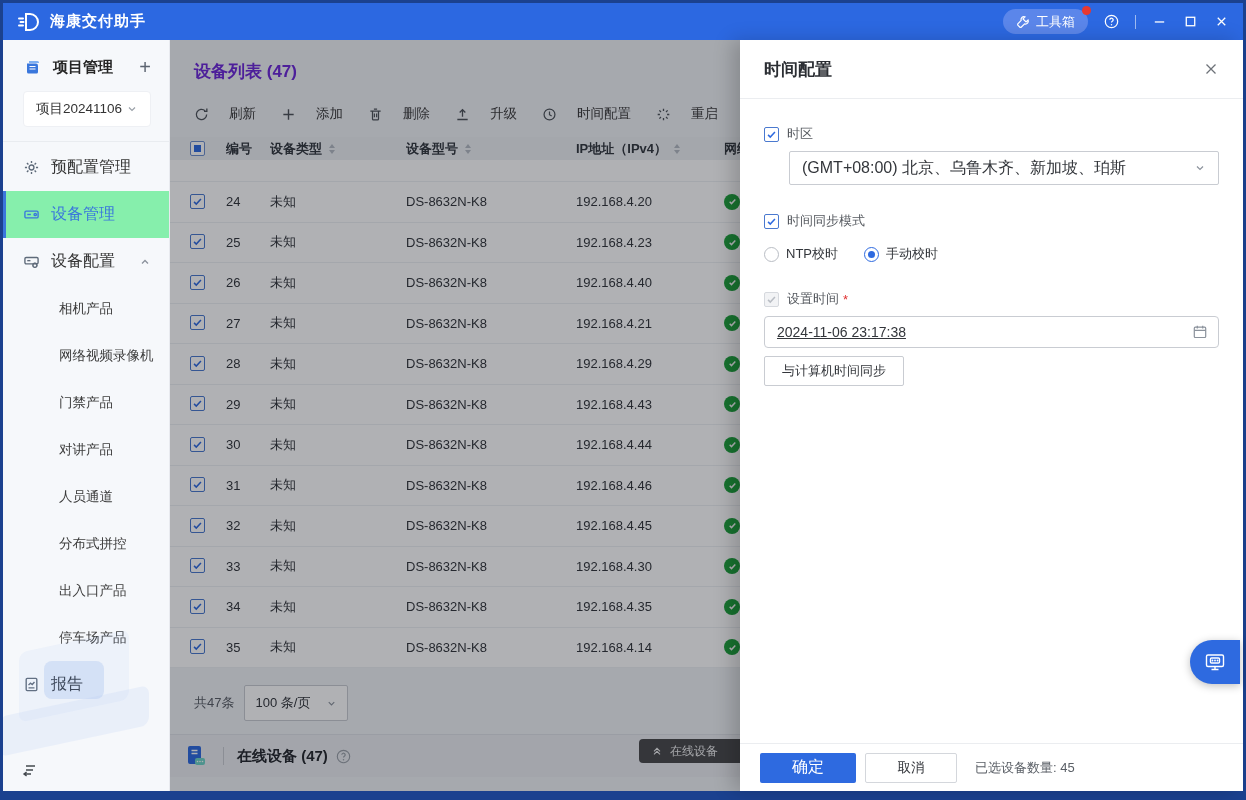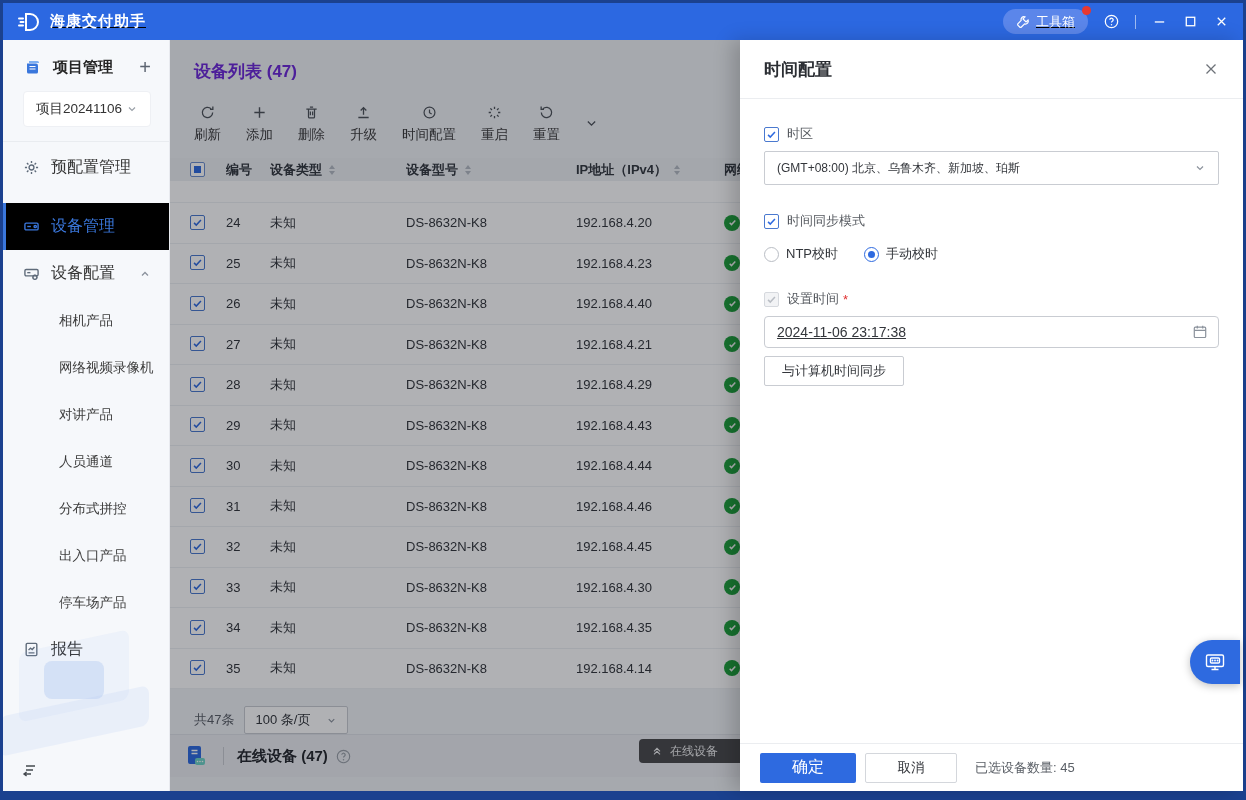--- a/index.html
+++ b/index.html
@@ -2,21 +2,21 @@
 <html><head>
 <meta charset="utf-8">
 <style>
   * { margin:0; padding:0; box-sizing:border-box; }
   html,body { width:1246px; height:800px; }
   body { font-family:"Liberation Sans","DejaVu Sans",sans-serif; background:#fff; overflow:hidden; }
 
   #app { position:relative; width:1246px; height:800px; border:3px solid #1b418f; background:#fff; display:flex; flex-direction:column; }
 
   
-  .titlebar { height:37px; background:#2c68e1; display:flex; align-items:center; padding:0 14px 0 14px; flex:0 0 auto;text-decoration:underline; }
+  .titlebar { height:37px; background:#2c68e1; display:flex; align-items:center; padding:0 14px 0 14px; flex:0 0 auto; }
   .logo { width:24px; height:24px; color:#fff; margin-right:9px; }
   .app-title { color:#fff; font-size:15px; font-weight:bold; letter-spacing:1px; }
   .tb-right { margin-left:auto; display:flex; align-items:center; gap:16px; }
   .toolbox-pill { position:relative; height:25px; background:#5b86ea; border-radius:13px; display:flex; align-items:center; gap:6px; padding:0 13px; color:#fff; font-size:13px; cursor:pointer; }
   .toolbox-pill svg { width:14px; height:14px; }
   .badge-dot { position:absolute; top:-3px; right:-3px; width:9px; height:9px; border-radius:50%; background:#e8382f; }
   .win-icon { width:15px; height:15px; color:#fff; display:flex; align-items:center; justify-content:center; }
   .tb-divider { width:1px; height:14px; background:rgba(255,255,255,.55); }
 
   
@@ -27,34 +27,34 @@
   .proj-head { display:flex; align-items:center; padding:17px 18px 12px 20px; }
   .proj-head .p-icon { width:20px; height:20px; margin-right:10px; }
   .proj-head .p-title { font-size:15px; font-weight:bold; color:#262626; }
   .proj-add { margin-left:auto; font-size:20px; color:#5c6470; line-height:1; cursor:pointer; font-weight:400; }
   .proj-select { margin:2px 18px 0 20px; height:36px; background:#fff; border:1px solid #eef0f4; border-radius:4px; display:flex; align-items:center; justify-content:space-between; padding:0 12px; font-size:13.5px; color:#333; cursor:pointer; }
   .proj-select svg { width:12px; height:12px; color:#9aa0a8; }
   .side-divider { margin-top:14px; border-bottom:1px solid #e9ecf0; }
   .menu { margin-top:2px; }
   .menu-item { height:47px; display:flex; align-items:center; padding-left:20px; gap:11px; font-size:16px; color:#333; cursor:pointer; position:relative; }
   .menu-item svg { width:17px; height:17px; color:#5f6b7a; flex:0 0 auto; }
-  .menu-item.selected { background:#000000; color:#3a77dc; box-shadow:inset 3px 0 0 #3a77dc;margin-top:12px; }
+  .menu-item.selected { background:#86efac; color:#3a77dc; box-shadow:inset 3px 0 0 #3a77dc; }
   .menu-item.selected svg { color:#3a77dc; }
   .menu-item .chev { margin-left:auto; margin-right:18px; width:12px !important; height:12px !important; color:#8b929c; }
   .submenu-item { height:47px; display:flex; align-items:center; padding-left:56px; font-size:13.5px; color:#3c3c3c; cursor:pointer; }
   .side-collapse { position:absolute; left:18px; bottom:12px; width:18px; height:18px; color:#44494f; cursor:pointer; }
   .watermark { position:absolute; right:-20px; bottom:20px; width:200px; height:150px; opacity:.5; pointer-events:none; }
   .wm-shape { position:absolute; background:rgba(130,170,235,.16); border-radius:8px; }
 
   
   .main { width:570px; flex:0 0 auto; position:relative; background:#f1f3f7; overflow:hidden; }
   .main::after { content:''; position:absolute; inset:0; background:rgba(8,12,22,.32); z-index:60; pointer-events:none; }
   .list-title { padding:20px 0 0 24px; font-size:17px; font-weight:bold; color:#6d28d9; }
   .toolbar { display:flex; align-items:center; gap:25px; padding:0 0 0 24px; margin-top:22px; font-size:13.5px; color:#3c3c3c; }
-  .tool-btn { display:flex; align-items:center; gap:6px; cursor:pointer; white-space:nowrap;flex-direction:column; }
+  .tool-btn { display:flex; align-items:center; gap:20px; cursor:pointer; white-space:nowrap; }
   .tool-btn svg { width:15px; height:15px; color:#4d5359; }
   .tool-more { cursor:pointer; }
   .tool-more svg { width:13px; height:13px; color:#4d5359; }
 
   .tgrid { display:grid; grid-template-columns:36px 44px 136px 170px 148px 1fr; align-items:center; padding-left:20px; }
   .thead { margin-top:14px; background:#eef0f4; height:23px; font-size:13px; font-weight:bold; color:#33383f; }
   .thead .cell { position:relative; display:flex; align-items:center; gap:4px; overflow:hidden; white-space:nowrap; }
   .thead .cell + .cell::before { content:''; position:absolute; left:-9px; top:50%; transform:translateY(-50%); width:1px; height:12px; background:#d5d9df; }
   .sort { display:inline-flex; flex-direction:column; gap:2px; margin-left:3px; }
   .sort i { display:block; width:0; height:0; border-left:3.5px solid transparent; border-right:3.5px solid transparent; }
@@ -65,42 +65,42 @@
   .trow { height:40.5px; background:#fff; border-bottom:1px solid #edf0f3; font-size:13px; color:#33363b; }
   .trow .cell { overflow:hidden; white-space:nowrap; }
   .cb { width:15px; height:15px; border:1px solid #4a79cf; border-radius:2px; background:#fff; display:inline-flex; align-items:center; justify-content:center; cursor:pointer; }
   .cb svg { width:11px; height:11px; color:#2e6ae0; }
   .cb.indeterminate { border-color:#6e90cf; }
   .cb.indeterminate .inner-sq { width:7px; height:7px; background:#2e6ae0; }
   .status-ok { width:16px; height:16px; border-radius:50%; background:#1ea33c; display:inline-flex; align-items:center; justify-content:center; }
   .status-ok svg { width:9px; height:9px; color:#fff; }
 
   .pagination { display:flex; align-items:center; gap:10px; padding-left:24px; margin-top:17px; font-size:13px; color:#5a5f66; }
-  .page-size { width:104px; height:28px; background:#fff; border:1px solid #c9ccd2; border-radius:2px; display:flex; align-items:center; justify-content:space-between; padding:0 10px; color:#33363b; cursor:pointer; }
+  .page-size { width:104px; height:36px; background:#fff; border:1px solid #c9ccd2; border-radius:2px; display:flex; align-items:center; justify-content:space-between; padding:0 10px; color:#33363b; cursor:pointer; }
   .page-size svg { width:11px; height:11px; color:#8b929c; }
 
   .online-bar { position:absolute; left:0; right:0; bottom:14px; height:43px; background:#eceef2; border-top:1px solid #dfe2e7; display:flex; align-items:center; padding-left:13px; }
   .online-logo { width:27px; height:27px; }
   .ob-divider { width:1px; height:18px; background:#c9ccd2; margin:0 13px; }
   .ob-label { font-size:15px; font-weight:bold; color:#26292e; }
   .ob-help { width:15px; height:15px; color:#9aa0a8; margin-left:8px; }
   .online-tab { position:absolute; right:0; top:4px; height:24px; background:rgba(28,28,30,.78); color:#f0f0f0; font-size:12px; display:flex; align-items:center; gap:7px; padding:0 22px 0 12px; border-radius:4px 0 0 4px; cursor:pointer; }
   .online-tab svg { width:12px; height:12px; }
 
   
   .panel { flex:1 1 auto; background:#fff; box-shadow:-8px 0 18px rgba(0,0,0,.18); display:flex; flex-direction:column; position:relative; z-index:70; }
   .panel-head { flex:0 0 auto; height:59px; border-bottom:1px solid #ebedf0; display:flex; align-items:center; padding:0 24px; }
   .panel-title { font-size:17px; font-weight:bold; color:#2b2e33; }
   .panel-close { margin-left:auto; width:16px; height:16px; color:#6d7278; cursor:pointer; }
   .panel-body { flex:1 1 auto; padding:26px 24px 0 24px; overflow:hidden; }
   .field-label { display:flex; align-items:center; gap:8px; font-size:13px; color:#55595f; }
   .cb.disabled { border-color:#d6d9de; background:#f2f3f5; }
   .cb.disabled svg { color:#b9bdc4; }
   .req { color:#e03030; margin-left:2px; }
-  .pselect { margin-top:8px; height:34px; border:1px solid #c9ccd2; border-radius:2px; display:flex; align-items:center; justify-content:space-between; padding:12px 12px; font-size:12px; color:#33363b; cursor:pointer; }
+  .pselect { margin-top:8px; height:34px; border:1px solid #c9ccd2; border-radius:2px; display:flex; align-items:center; justify-content:space-between; padding:12px 12px; font-size:16px; color:#33363b; cursor:pointer;margin-left:25px; }
   .pselect svg { width:12px; height:12px; color:#8b929c; }
   .sec { margin-top:27px; }
   .radio-row { display:flex; align-items:center; gap:26px; margin-top:15px; }
   .radio { display:flex; align-items:center; gap:7px; font-size:13px; color:#33363b; cursor:pointer; }
   .rdot { width:15px; height:15px; border-radius:50%; border:1px solid #b9bdc4; background:#fff; display:inline-flex; align-items:center; justify-content:center; }
   .rdot.on { border-color:#2e6ae0; }
   .rdot.on::after { content:''; width:7px; height:7px; border-radius:50%; background:#2e6ae0; }
   .time-input-wrap { margin-top:8px; position:relative; }
   .time-input { width:100%; height:32px; border:1px solid #c9ccd2; border-radius:4px; padding:0 34px 0 12px; font-size:14px; color:#33363b; font-family:"Liberation Sans","DejaVu Sans",sans-serif; outline:none;text-decoration:underline; }
   .cal-icon { position:absolute; right:11px; top:8px; width:16px; height:16px; color:#8b929c; cursor:pointer; }
@@ -214,20 +214,23 @@
         </div>
 
         <div>
             <div class="submenu-item">
             <span>相机产品</span>
           </div>
             <div class="submenu-item">
             <span>网络视频录像机</span>
           </div>
             <div class="submenu-item">
+            <span>门禁产品</span>
+          </div>
+            <div class="submenu-item">
             <span>对讲产品</span>
           </div>
             <div class="submenu-item">
             <span>人员通道</span>
           </div>
             <div class="submenu-item">
             <span>分布式拼控</span>
           </div>
             <div class="submenu-item">
             <span>出入口产品</span>

